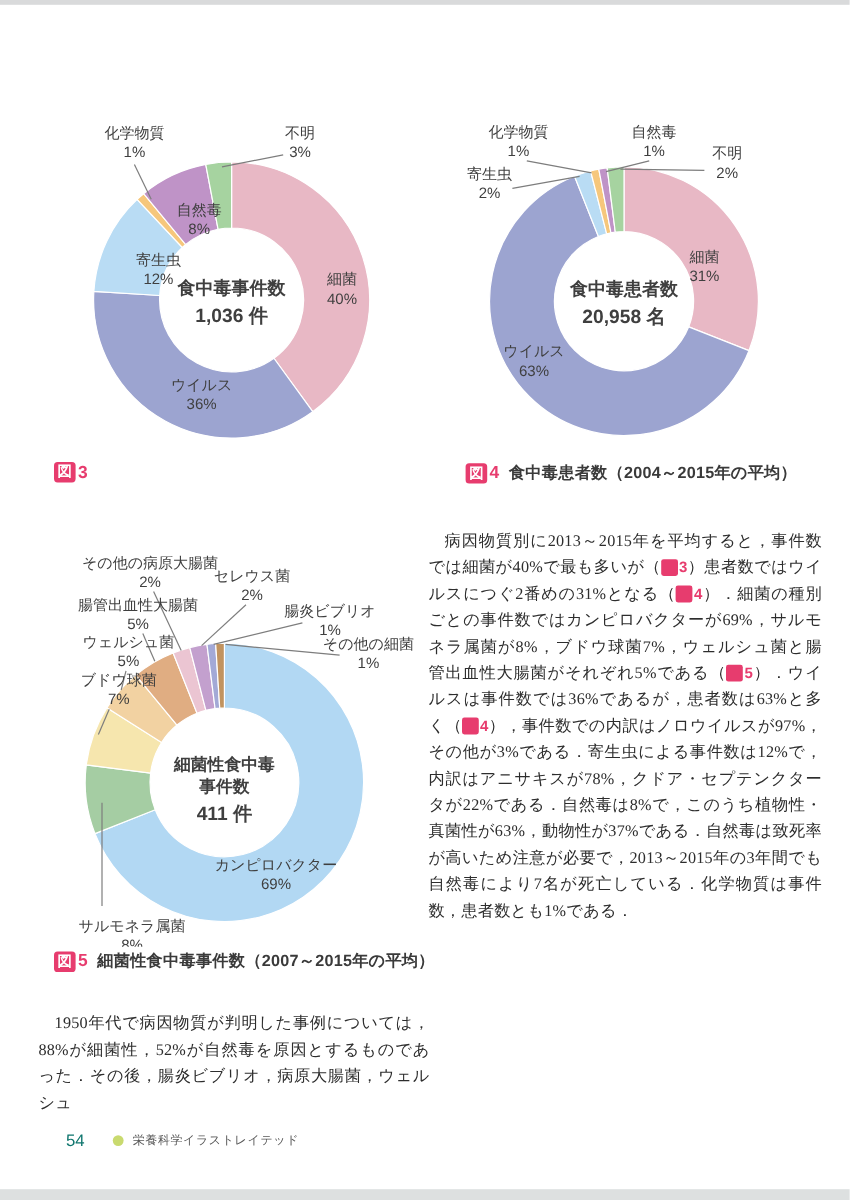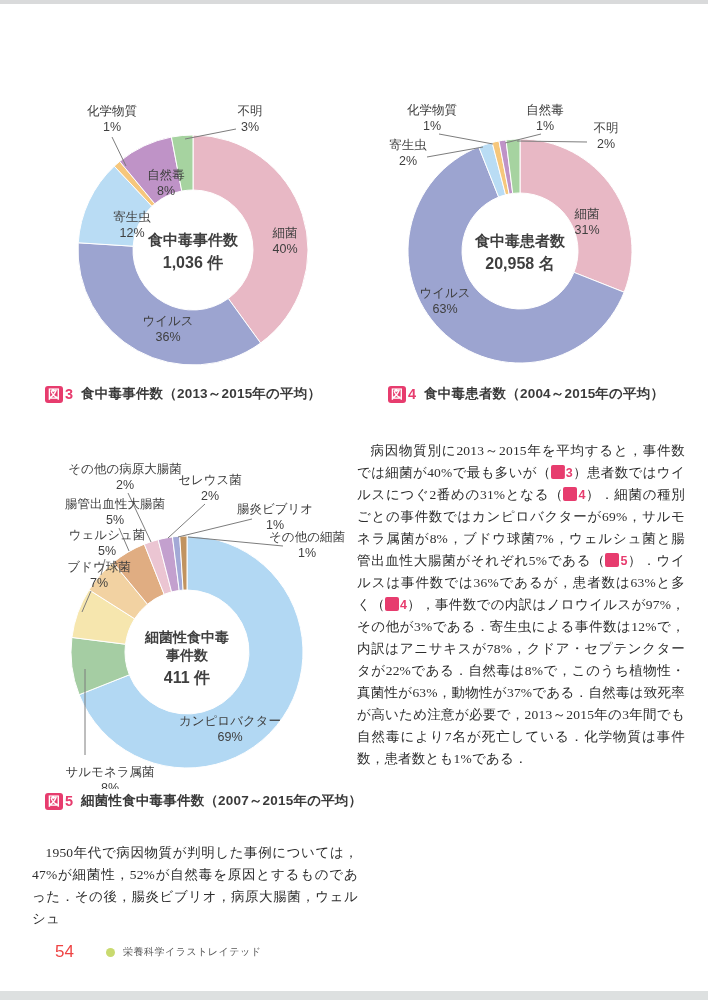--- a/index.html
+++ b/index.html
@@ -47,21 +47,21 @@
   }
   .figref-num{
     color:var(--accent,#e73c6e);font-weight:bold;
     font-family:"Liberation Sans",sans-serif;font-size:12.5px;margin-left:1px;
   }
 
   footer{
     position:absolute;left:55px;top:942px;display:flex;align-items:center;
     font-family:"Liberation Sans",sans-serif;
   }
-  .page-num{font-size:17px;color:#ef4444;margin-right:32px;}
+  .page-num{font-size:14px;color:#0f766e;margin-right:23px;}
   .footer-dot{width:9px;height:9px;border-radius:50%;background:var(--dot,#c9da6f);margin-right:8px;}
   .footer-brand{font-size:10px;color:#595959;letter-spacing:0.5px;}
 </style>
 </head>
 <body>
 
 <div class="edge edge-top"></div>
 
 <svg id="donut-0" class="donut" width="315" height="288" viewBox="0 0 315 288">
     <path d="M 158.00 42.00 A 115 115 0 0 1 225.60 250.04 L 193.27 205.54 A 60 60 0 0 0 158.00 97.00 Z" fill="#e8b8c5" stroke="#ffffff" stroke-width="1"></path>
@@ -129,38 +129,37 @@
     <text x="240" y="68" text-anchor="middle" font-size="12.5"><tspan x="240">腸炎ビブリオ</tspan><tspan x="240" dy="16">1%</tspan></text>
     <text x="272" y="96" text-anchor="middle" font-size="12.5"><tspan x="272">その他の細菌</tspan><tspan x="272" dy="16">1%</tspan></text>
     <text x="152" y="197" text-anchor="middle" font-size="14" font-weight="bold" fill="#333333">細菌性食中毒</text>
     <text x="152" y="215" text-anchor="middle" font-size="14" font-weight="bold" fill="#333333">事件数</text>
     <text x="152" y="238" text-anchor="middle" font-size="16" font-weight="bold" fill="#333333">411 件</text>
   </svg>
 
 <div class="caption" id="caption-3">
   <span class="figbox">図</span>
   <span class="fignum">3</span>
-  <span class="captext">食中毒事件数（2013～2015年の平均）</span>
 </div>
 <div class="caption" id="caption-4">
   <span class="figbox">図</span>
   <span class="fignum">4</span>
   <span class="captext">食中毒患者数（2004～2015年の平均）</span>
 </div>
 <div class="caption" id="caption-5">
   <span class="figbox">図</span>
   <span class="fignum">5</span>
   <span class="captext">細菌性食中毒事件数（2007～2015年の平均）</span>
 </div>
 
 <div class="col" id="right-column">
     <p class="indent">病因物質別に2013～2015年を平均すると，事件数では細菌が40%で最も多いが（<span class="figref"><span class="figref-box">図</span><span class="figref-num">3</span></span>）患者数ではウイルスにつぐ2番めの31%となる（<span class="figref"><span class="figref-box">図</span><span class="figref-num">4</span></span>）．細菌の種別ごとの事件数ではカンピロバクターが69%，サルモネラ属菌が8%，ブドウ球菌7%，ウェルシュ菌と腸管出血性大腸菌がそれぞれ5%である（<span class="figref"><span class="figref-box">図</span><span class="figref-num">5</span></span>）．ウイルスは事件数では36%であるが，患者数は63%と多く（<span class="figref"><span class="figref-box">図</span><span class="figref-num">4</span></span>），事件数での内訳はノロウイルスが97%，その他が3%である．寄生虫による事件数は12%で，内訳はアニサキスが78%，クドア・セプテンクタータが22%である．自然毒は8%で，このうち植物性・真菌性が63%，動物性が37%である．自然毒は致死率が高いため注意が必要で，2013～2015年の3年間でも自然毒により7名が死亡している．化学物質は事件数，患者数とも1%である．</p>
   </div>
 <div class="col" id="left-column">
-    <p class="indent">1950年代で病因物質が判明した事例については，47%が細菌性，52%が自然毒を原因とするものであった．その後，腸炎ビブリオ，病原大腸菌，ウェルシュ</p>
+    <p class="indent">1950年代で病因物質が判明した事例については，88%が細菌性，52%が自然毒を原因とするものであった．その後，腸炎ビブリオ，病原大腸菌，ウェルシュ</p>
   </div>
 
 <footer>
   <span class="page-num">54</span>
   <span class="footer-dot"></span>
   <span class="footer-brand">栄養科学イラストレイテッド</span>
 </footer>
 
 <div class="edge edge-bottom"></div>
 

